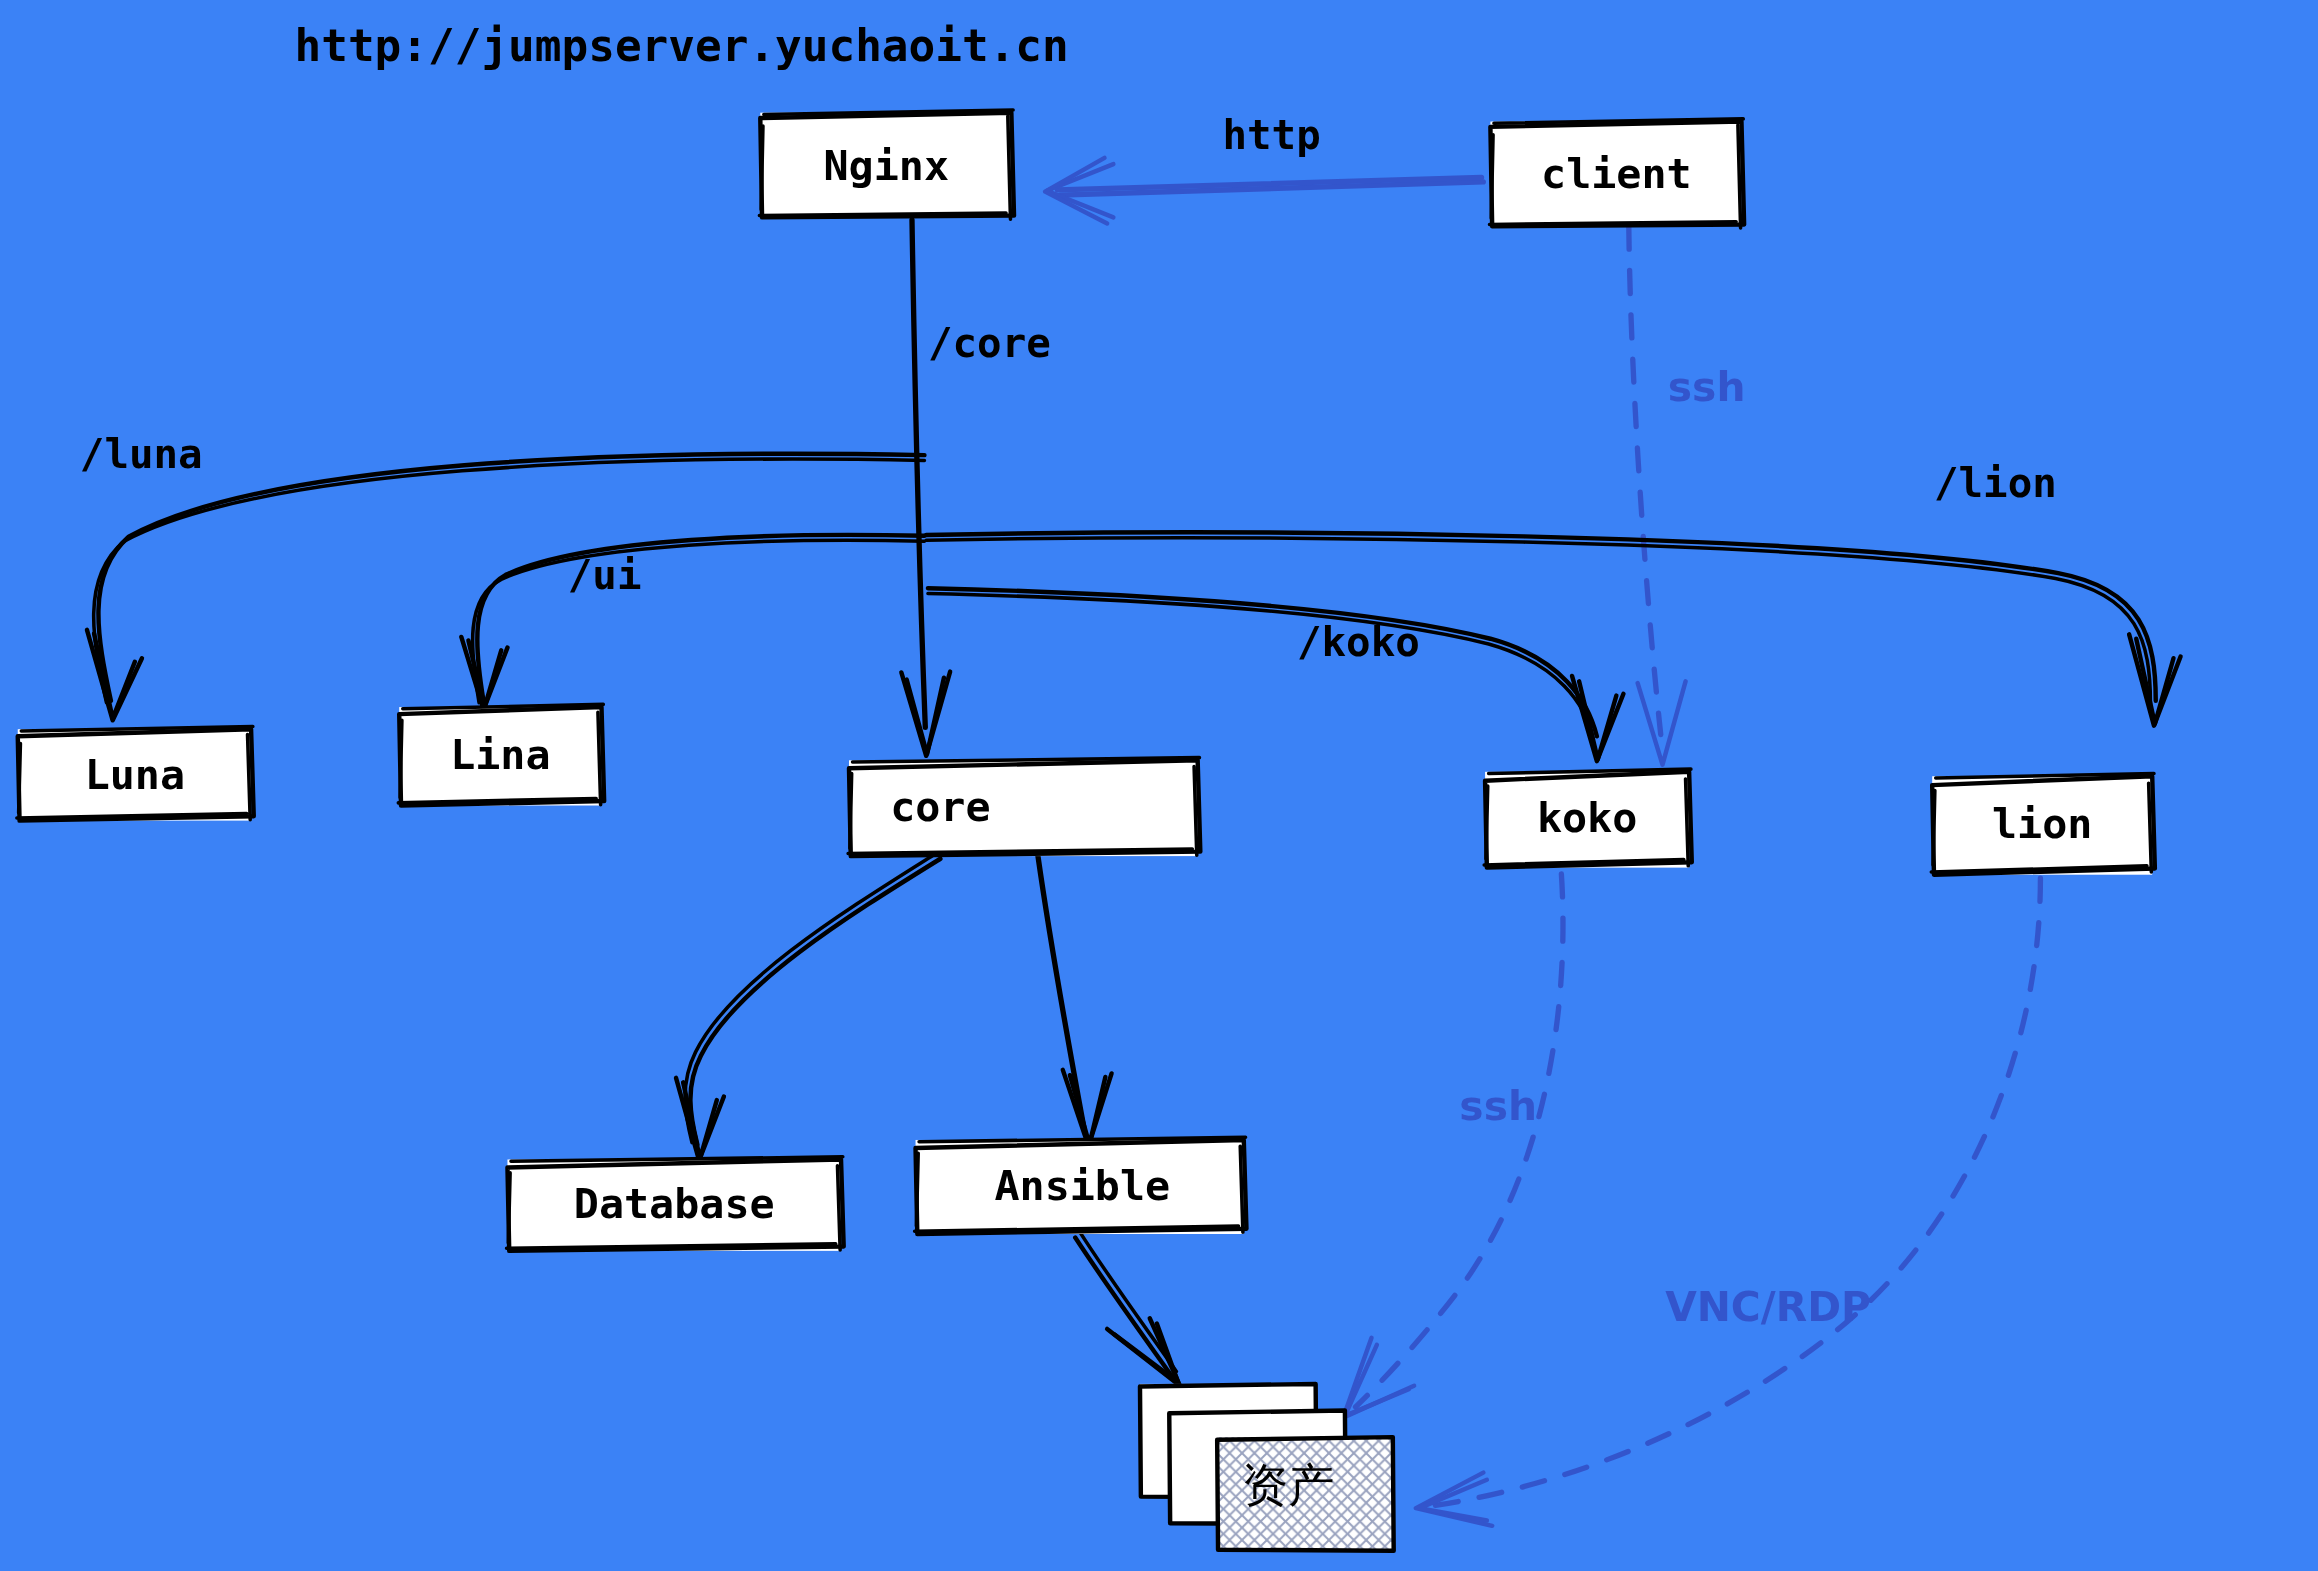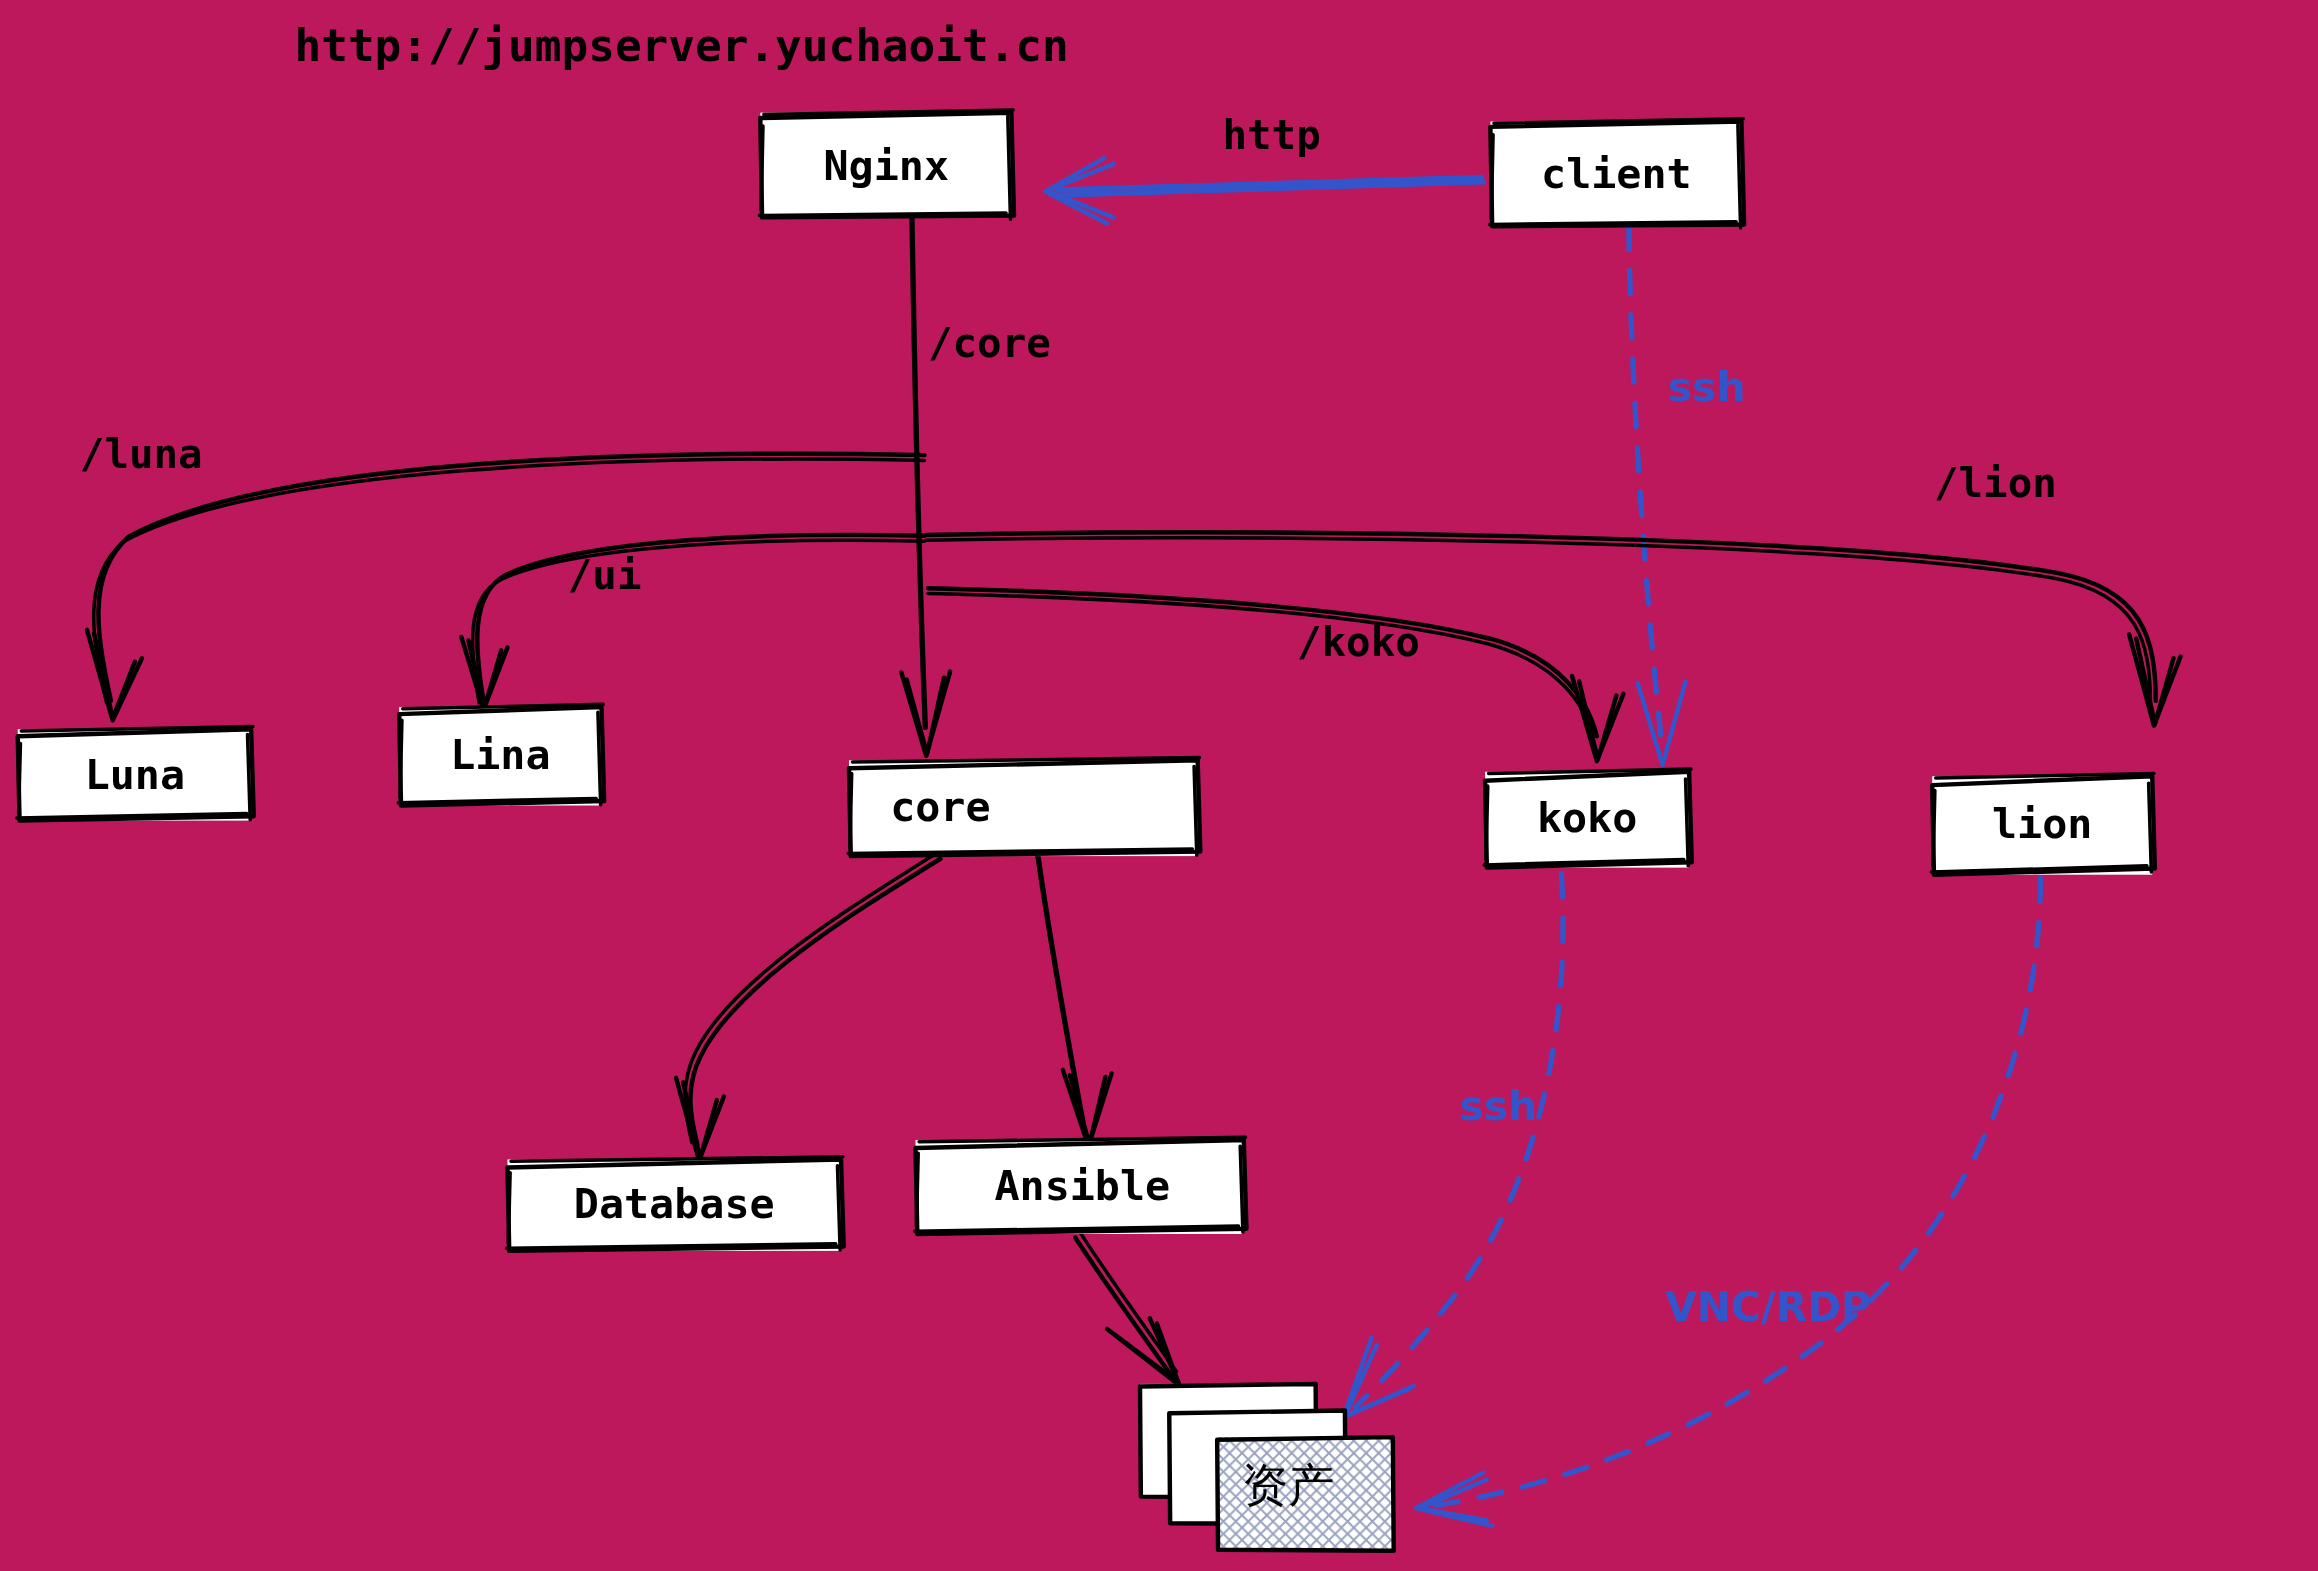--- a/index.html
+++ b/index.html
@@ -4,21 +4,21 @@
 <style>
   html, body {
     margin: 0;
     padding: 0;
     background: #ffffff;
   }
   #canvas {
     position: relative;
     width: 2319px;
     height: 1572px;
-    background: #be185d;
+    background: #3b82f6;
     overflow: hidden;
     font-family: "DejaVu Sans Mono", monospace;
   }
   svg.layer {
     position: absolute;
     top: 0;
     left: 0;
     width: 2319px;
     height: 1572px;
   }

